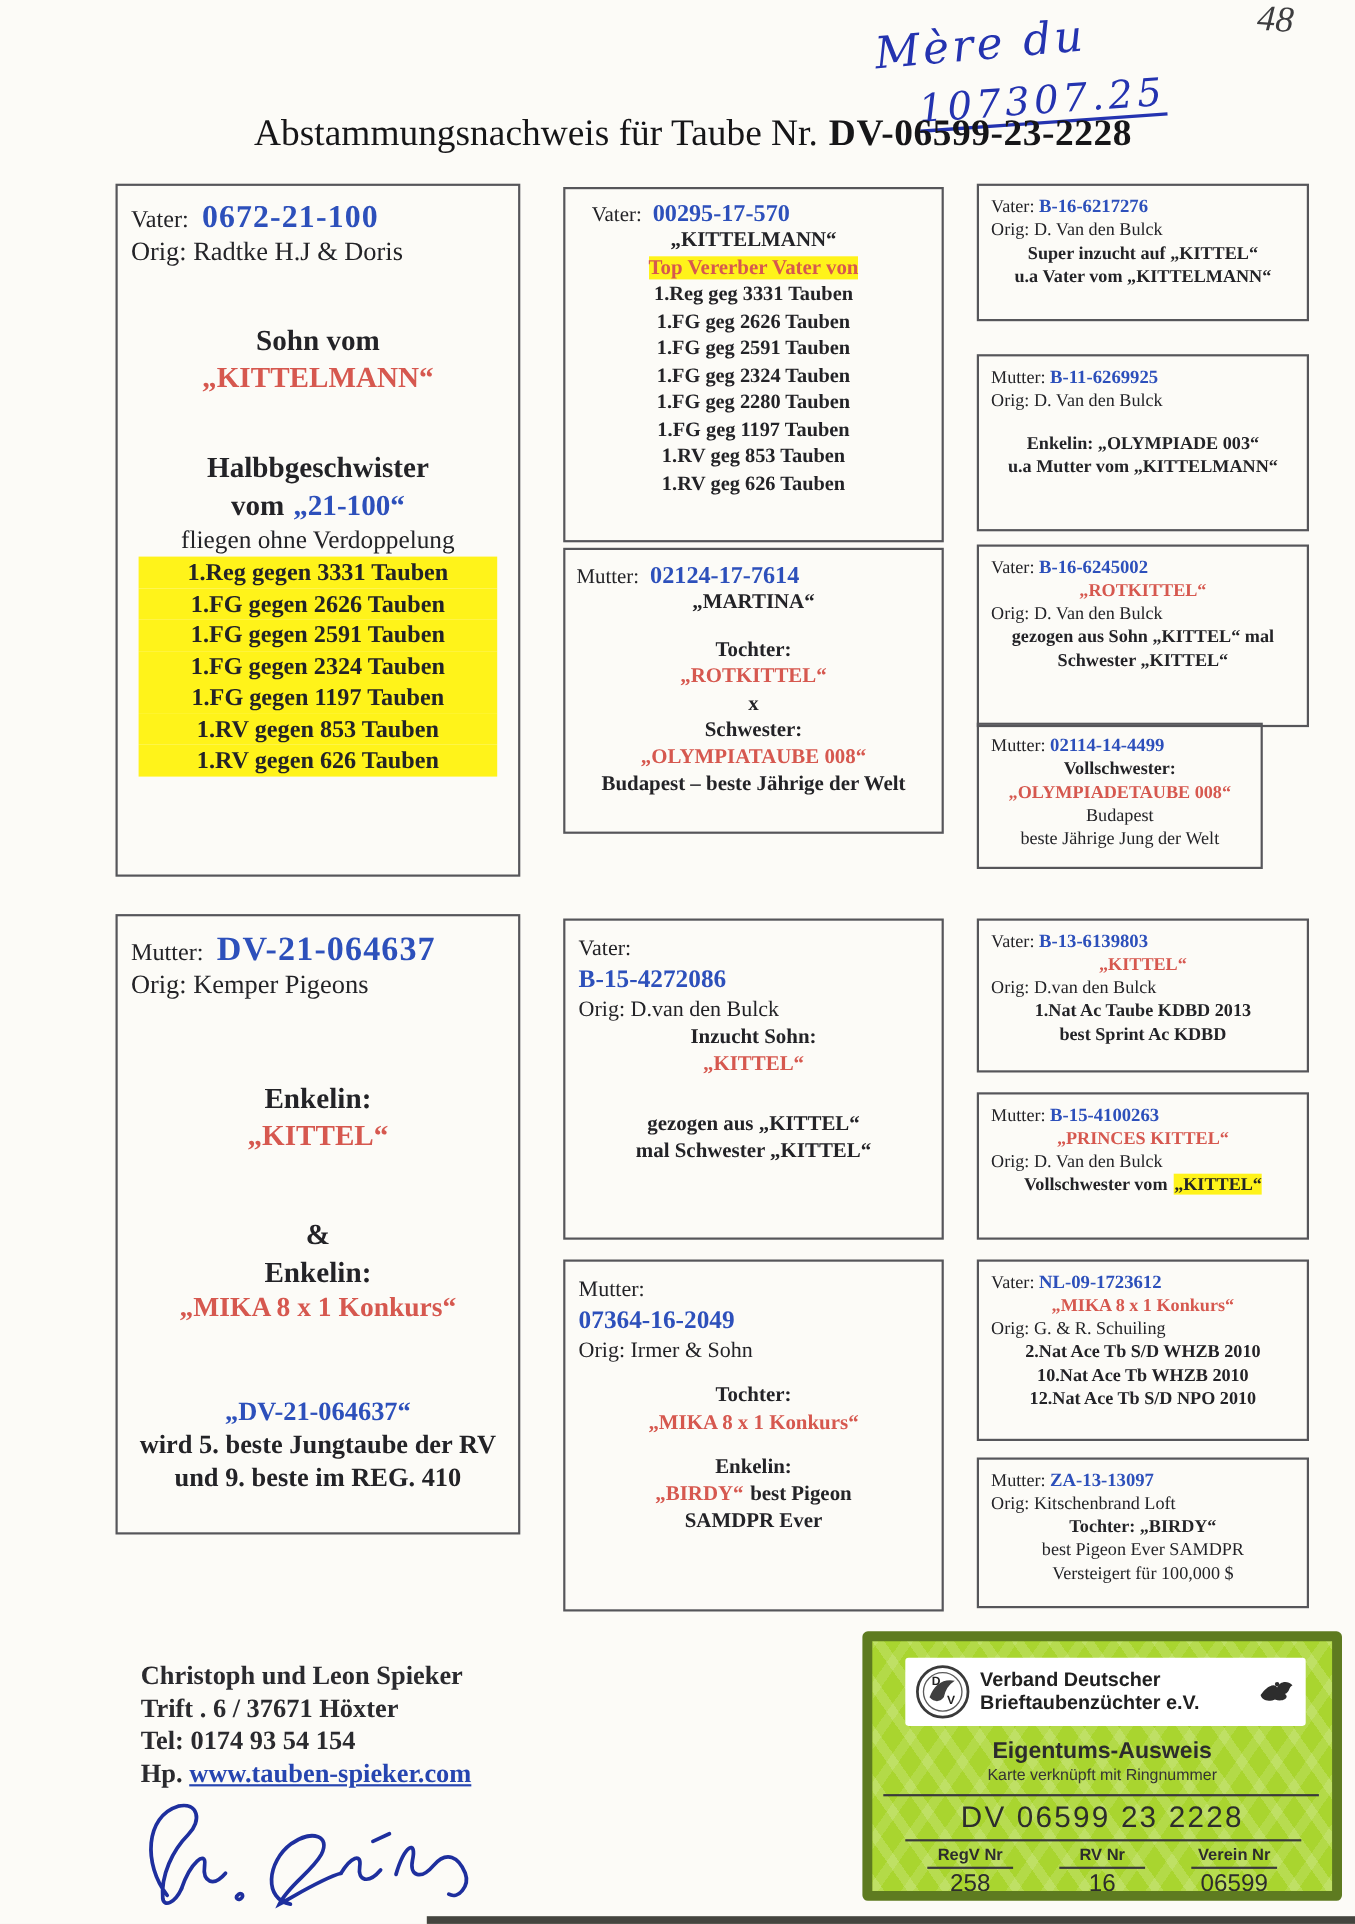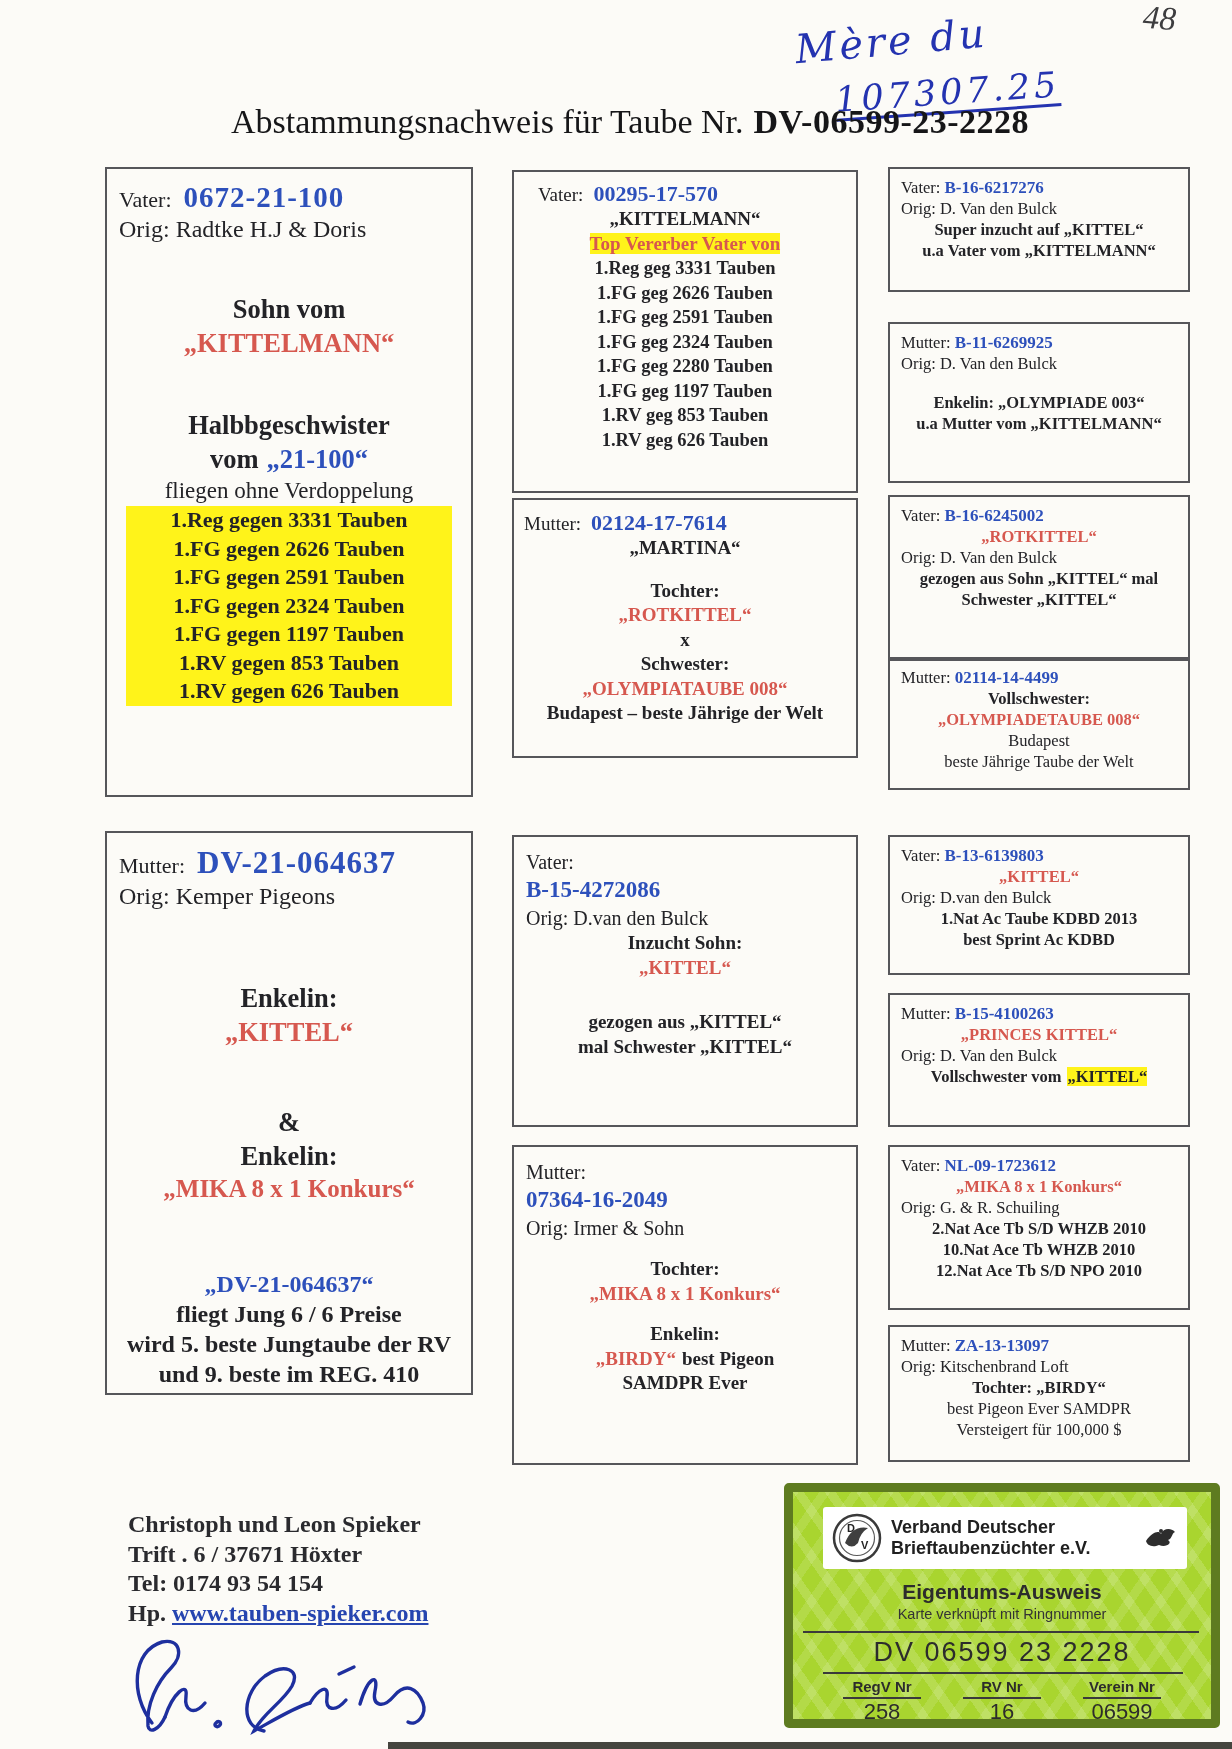--- a/index.html
+++ b/index.html
@@ -176,44 +176,43 @@
   </div>
 
   <div class="box t16" style="left:888px;top:495px;width:302px;height:166px;padding:8px 11px;">
     <div><span>Vater:</span> <span class="ring-sm blue">B-16-6245002</span></div>
     <div class="c red">„ROTKITTEL“</div>
     <div>Orig: D. Van den Bulck</div>
     <div class="c b">gezogen aus Sohn „KITTEL“ mal</div>
     <div class="c b">Schwester „KITTEL“</div>
   </div>
 
-  <div class="box t16" style="left:888px;top:657px;width:302px;height:133px;padding:8px 11px;">
+  <div class="box t16" style="left:888px;top:657px;width:260px;height:133px;padding:8px 11px;">
     <div><span>Mutter:</span> <span class="ring-sm blue">02114-14-4499</span></div>
     <div class="c b">Vollschwester:</div>
     <div class="c red">„OLYMPIADETAUBE 008“</div>
     <div class="c">Budapest</div>
-    <div class="c">beste Jährige Taube der Welt</div>
+    <div class="c">beste Jährige Jung der Welt</div>
   </div>
 
   <div class="box" style="left:105px;top:831px;width:368px;height:564px;">
     <div>
       <span class="lbl-lg">Mutter:</span>
       <span class="ring-xxl blue sp">DV-21-064637</span>
     </div>
     <div class="t24">Orig: Kemper Pigeons</div>
     <div class="g70"></div>
     <div class="c b t27">Enkelin:</div>
     <div class="c red t27">„KITTEL“</div>
     <div class="g56"></div>
     <div class="c b t27">&amp;</div>
     <div class="c b t27">Enkelin:</div>
     <div class="c red t26">„MIKA 8 x 1 Konkurs“</div>
     <div class="g64"></div>
     <div class="c blue t24">„DV-21-064637“</div>
-    <div class="c b t24">fliegt Jung 6 / 6 Preise</div>
     <div class="c b t24">wird 5. beste Jungtaube der RV</div>
     <div class="c b t24">und 9. beste im REG. 410</div>
   </div>
 
   <div class="box" style="left:512px;top:835px;width:346px;height:292px;">
     <div class="t20">Vater:</div>
     <div class="blue t23">B-15-4272086</div>
     <div class="t20">Orig: D.van den Bulck</div>
     <div class="c b t19">Inzucht Sohn:</div>
     <div class="c red t19">„KITTEL“</div>

